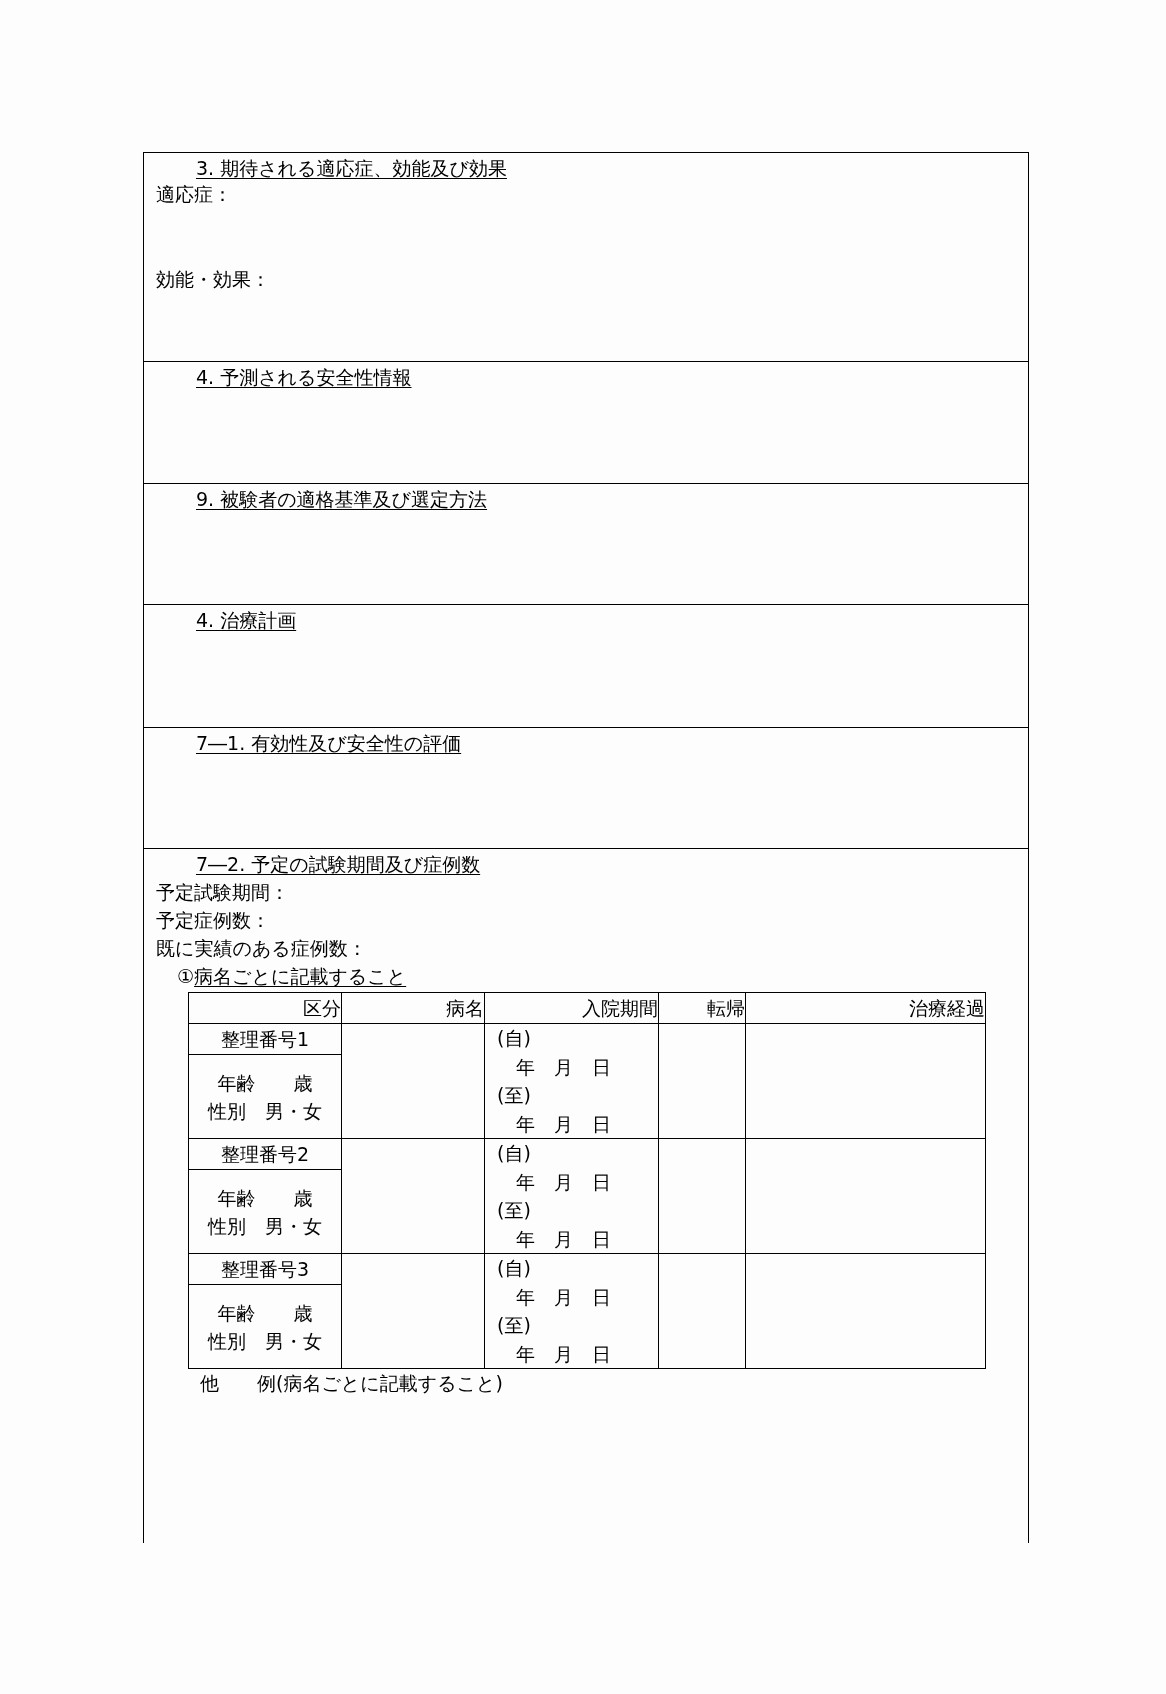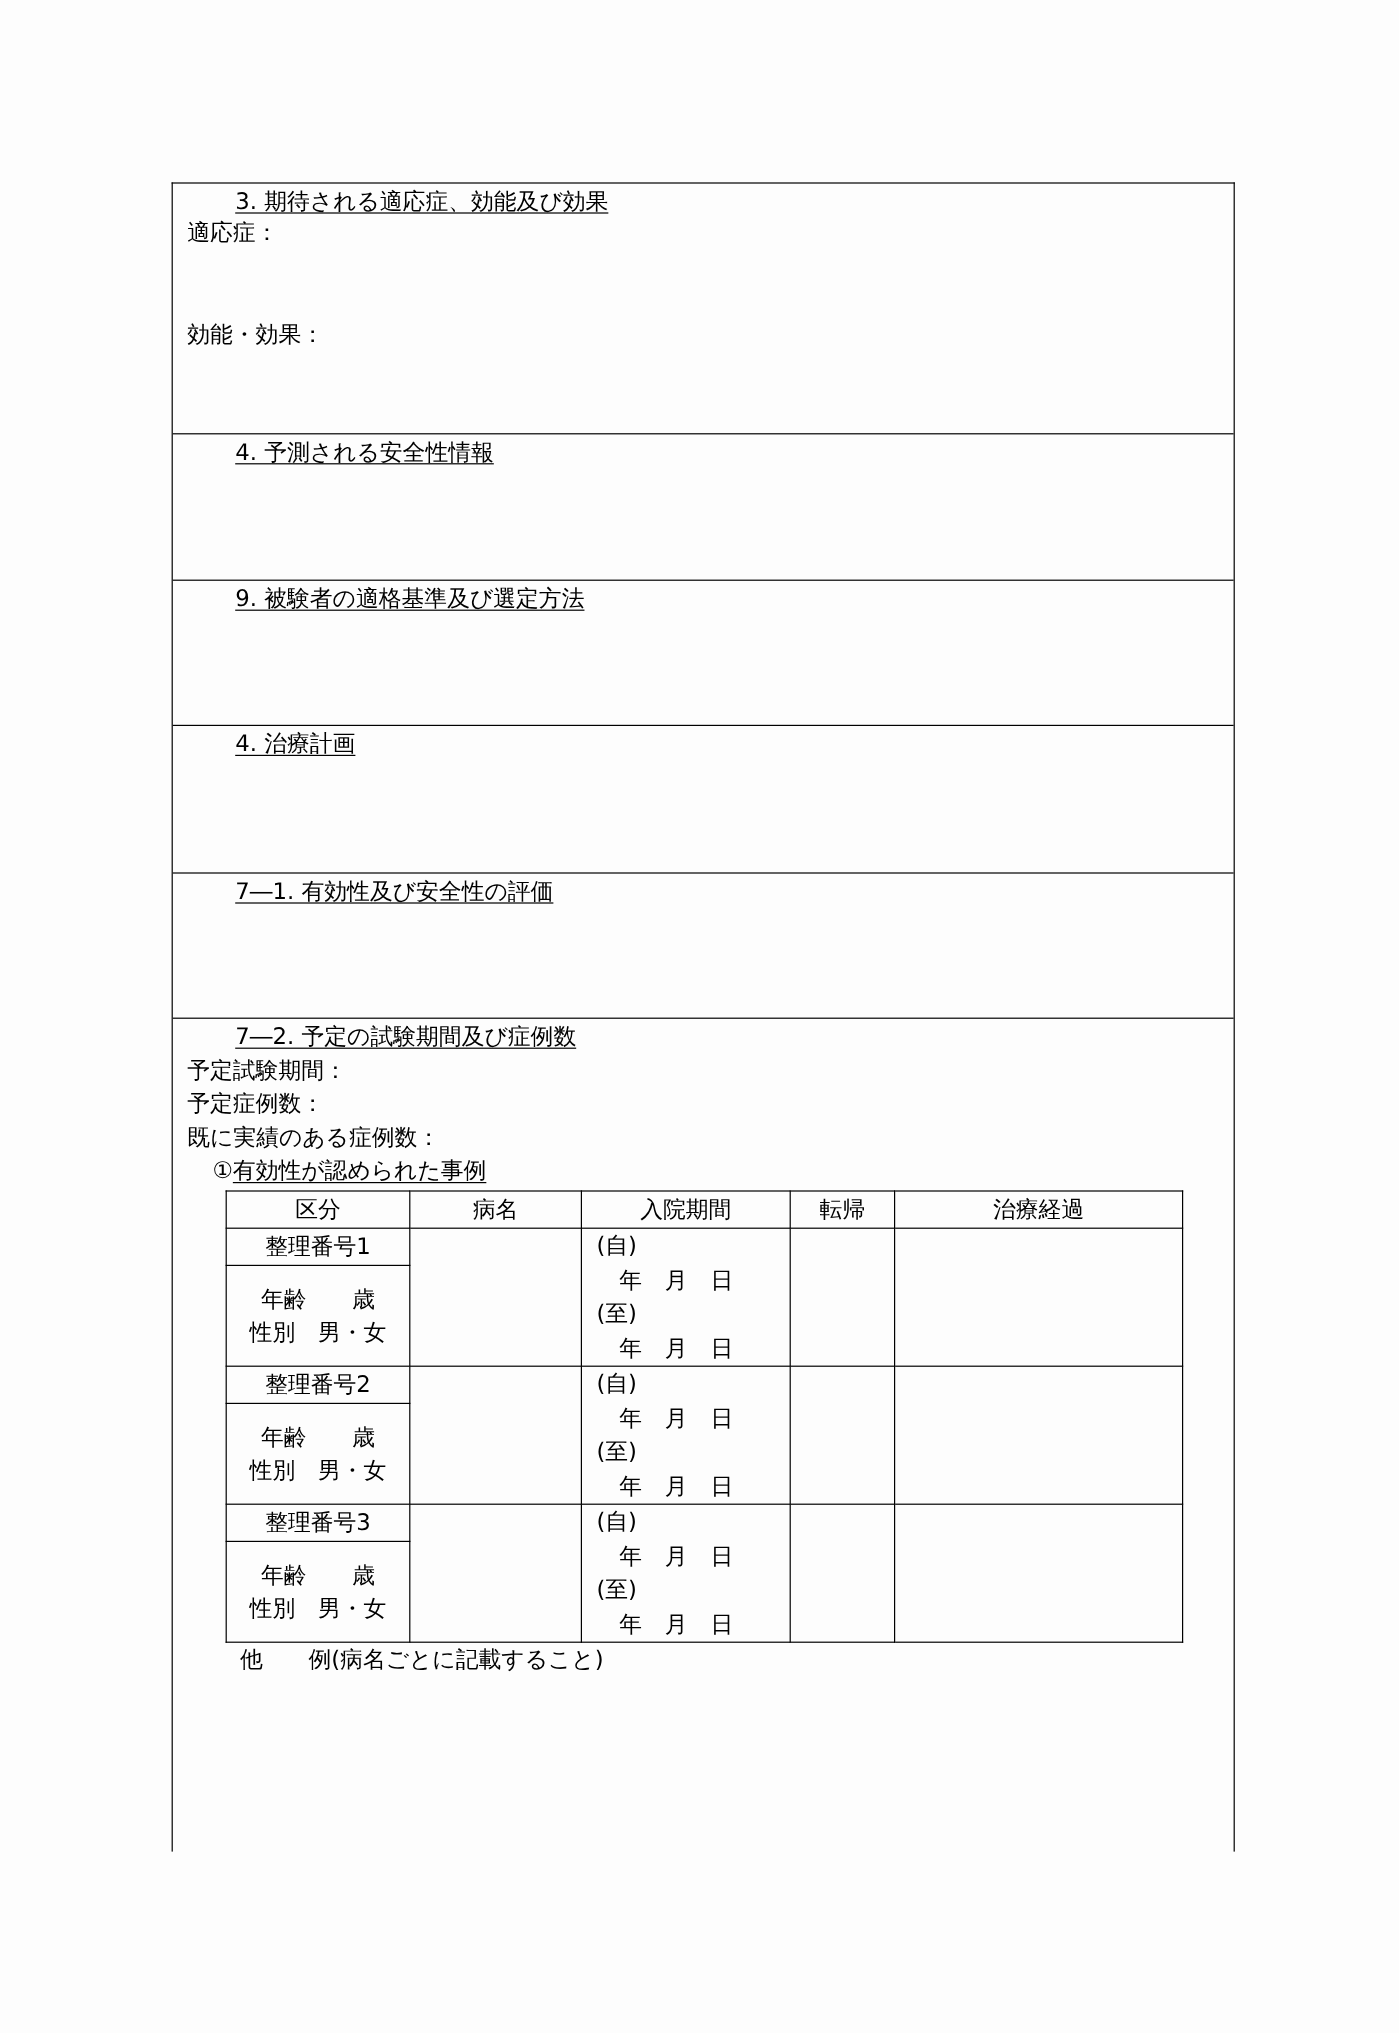--- a/index.html
+++ b/index.html
@@ -28,21 +28,21 @@
   .sub .u { text-decoration: underline; text-underline-offset: 3px; }
 
   table.cases {
     position: absolute; left: 44px; border-collapse: collapse;
     table-layout: fixed;
   }
   table.cases td, table.cases th {
     border: 1.2px solid #000; padding: 0; font-weight: normal;
     vertical-align: middle; line-height: 26px;
   }
-  table.cases th { height: 30px; text-align: center; }
+  table.cases th { height: 30px; text-align: right; }
   .c-no { height: 30px; text-align: center; margin-left: 47px; }
   .c-info { height: 83px; text-align: center; }
   .c-info div { line-height: 28px; white-space: pre; }
   .c-date { vertical-align: top !important; padding-left: 12px !important; }
   .c-date div { line-height: 28.5px; white-space: pre; }
   .footnote { position: absolute; left: 56px; white-space: pre; line-height: 26px; }
 </style>
 </head>
 <body>
 
@@ -69,21 +69,21 @@
   <div class="section" style="top:575px; height:121px;">
     <div class="title">7―1. 有効性及び安全性の評価</div>
   </div>
 
   <div class="section last" style="top:696px; height:694px;">
     <div class="title">7―2. 予定の試験期間及び症例数</div>
     <div class="line" style="top:30px;">予定試験期間：</div>
     <div class="line" style="top:58px;">予定症例数：</div>
     <div class="line" style="top:86px;">既に実績のある症例数：</div>
     <div class="sub" style="top:114px;">
-      <span>①</span><span class="u">有効性が認められた事例</span>
+      <span>①</span><span class="u">病名ごとに記載すること</span>
     </div>
 
     <table class="cases" style="top:143px; width:797px;">
       <colgroup>
         <col style="width:153px">
           <col style="width:143px">
           <col style="width:174px">
           <col style="width:87px">
           <col style="width:240px">
       </colgroup>

